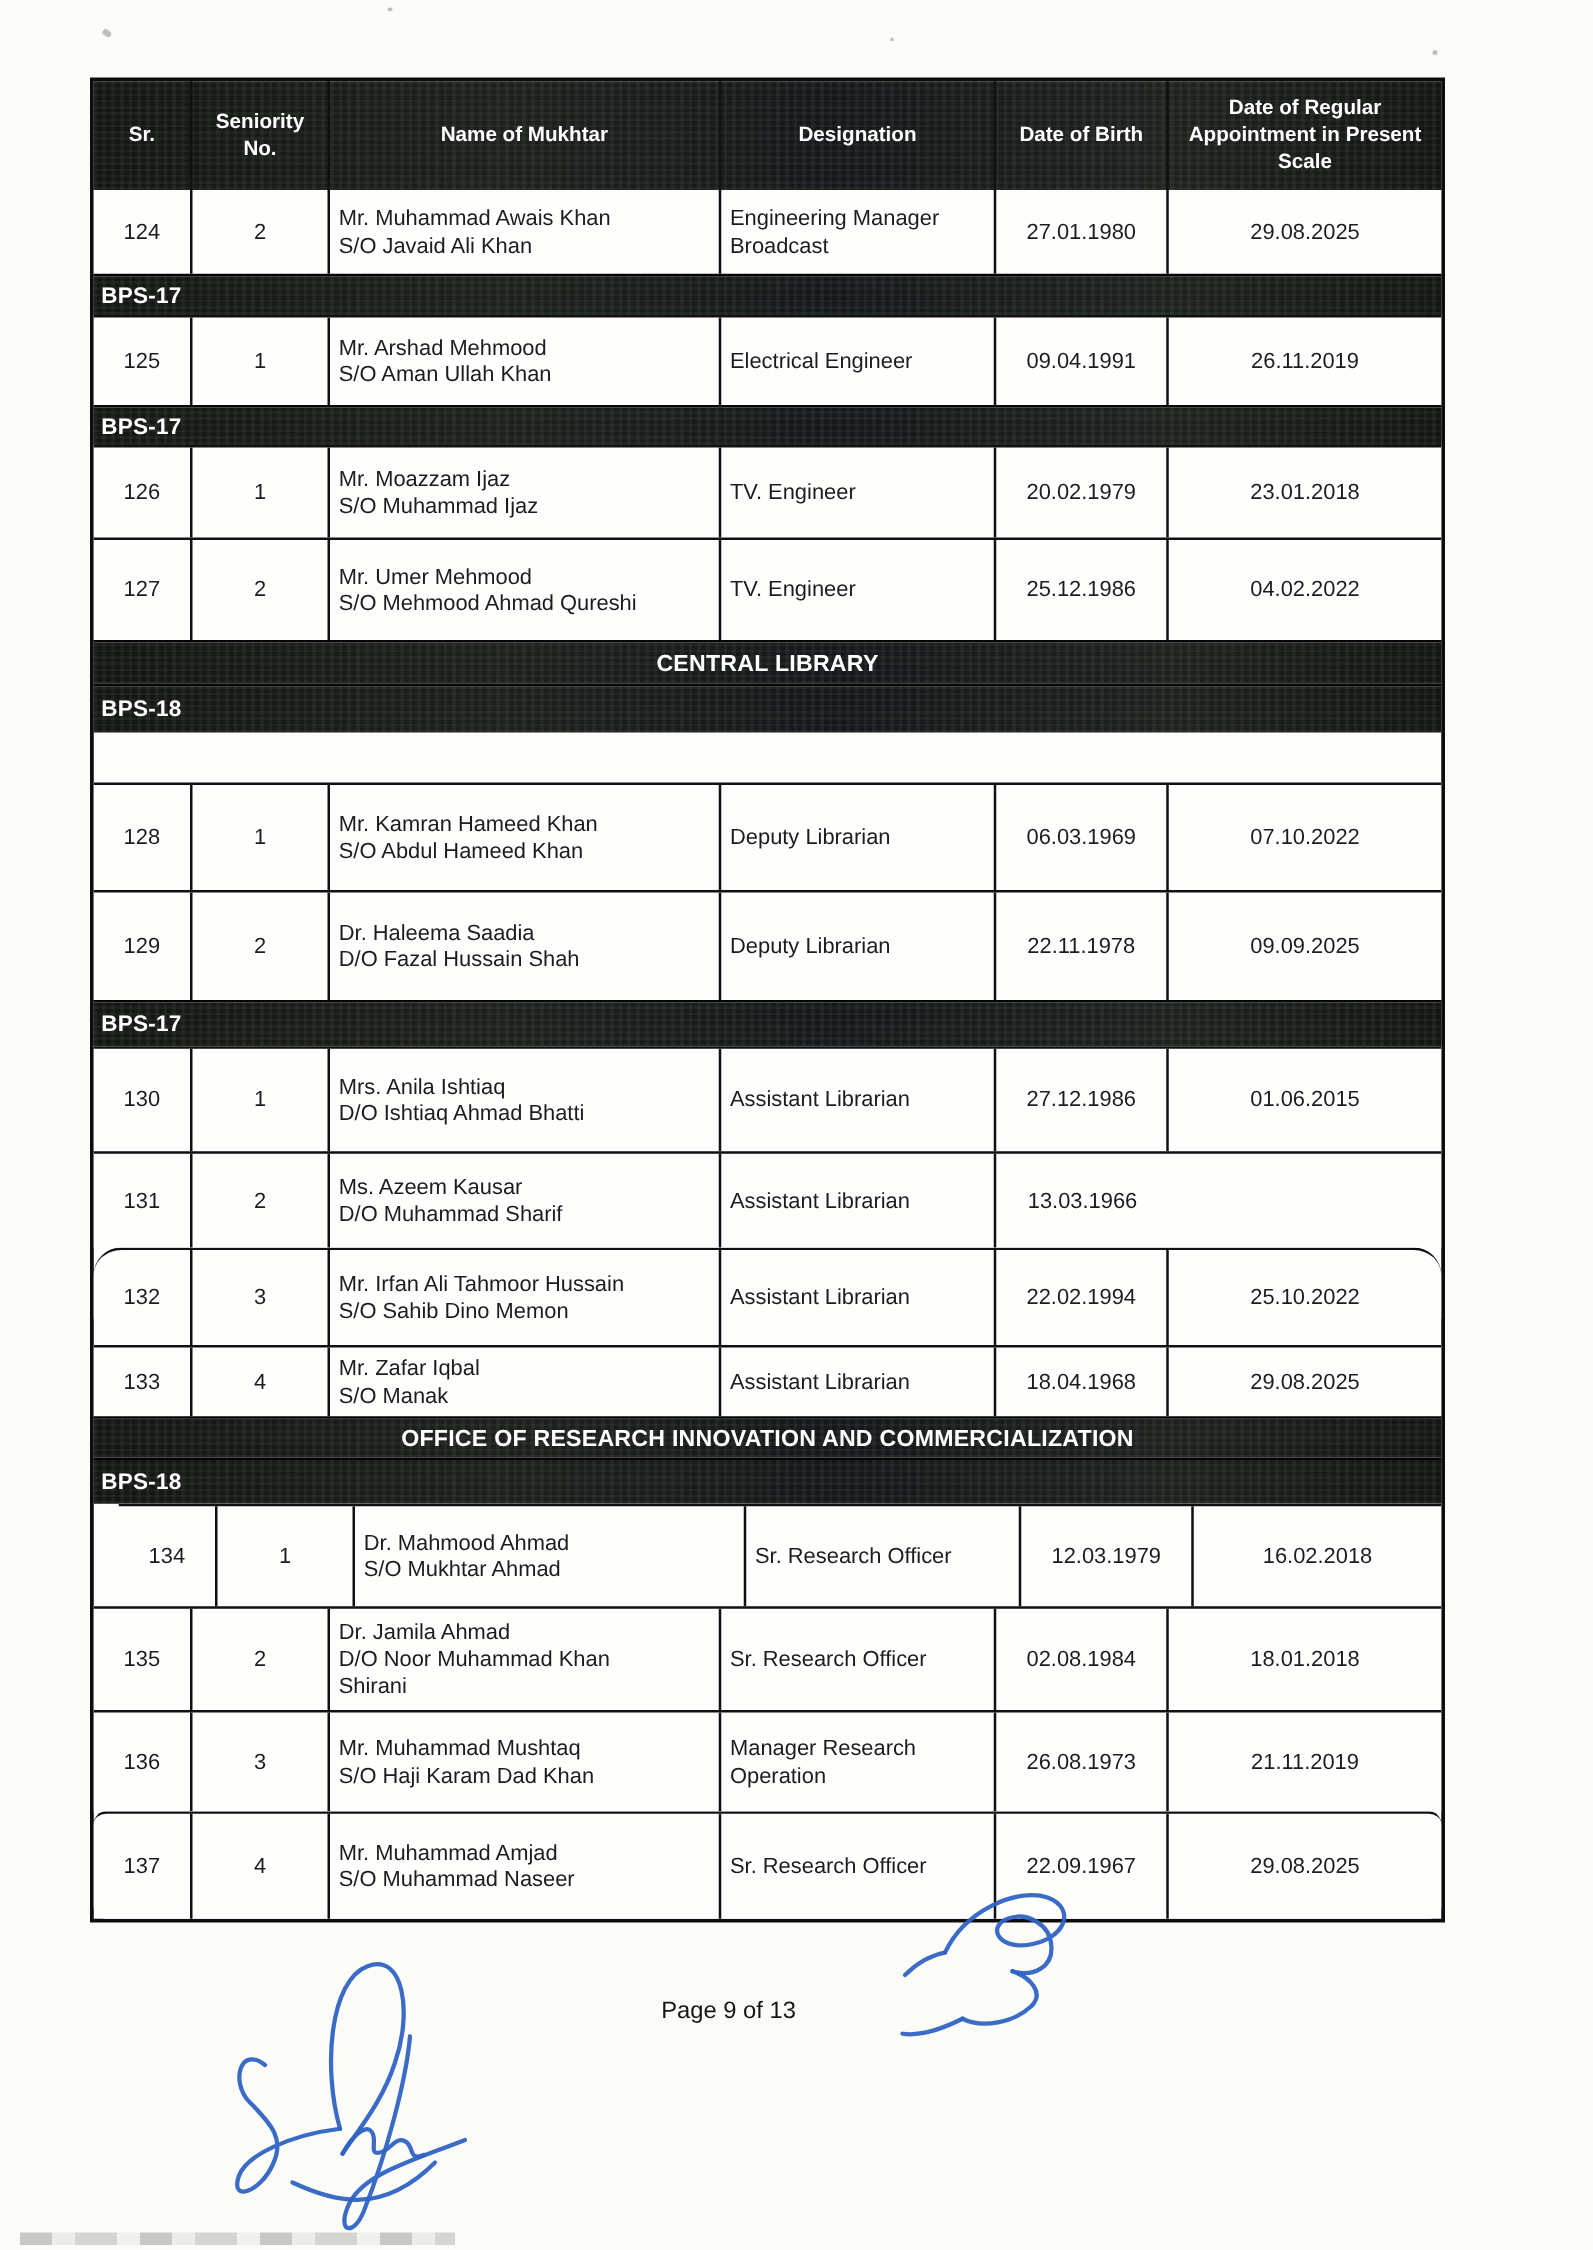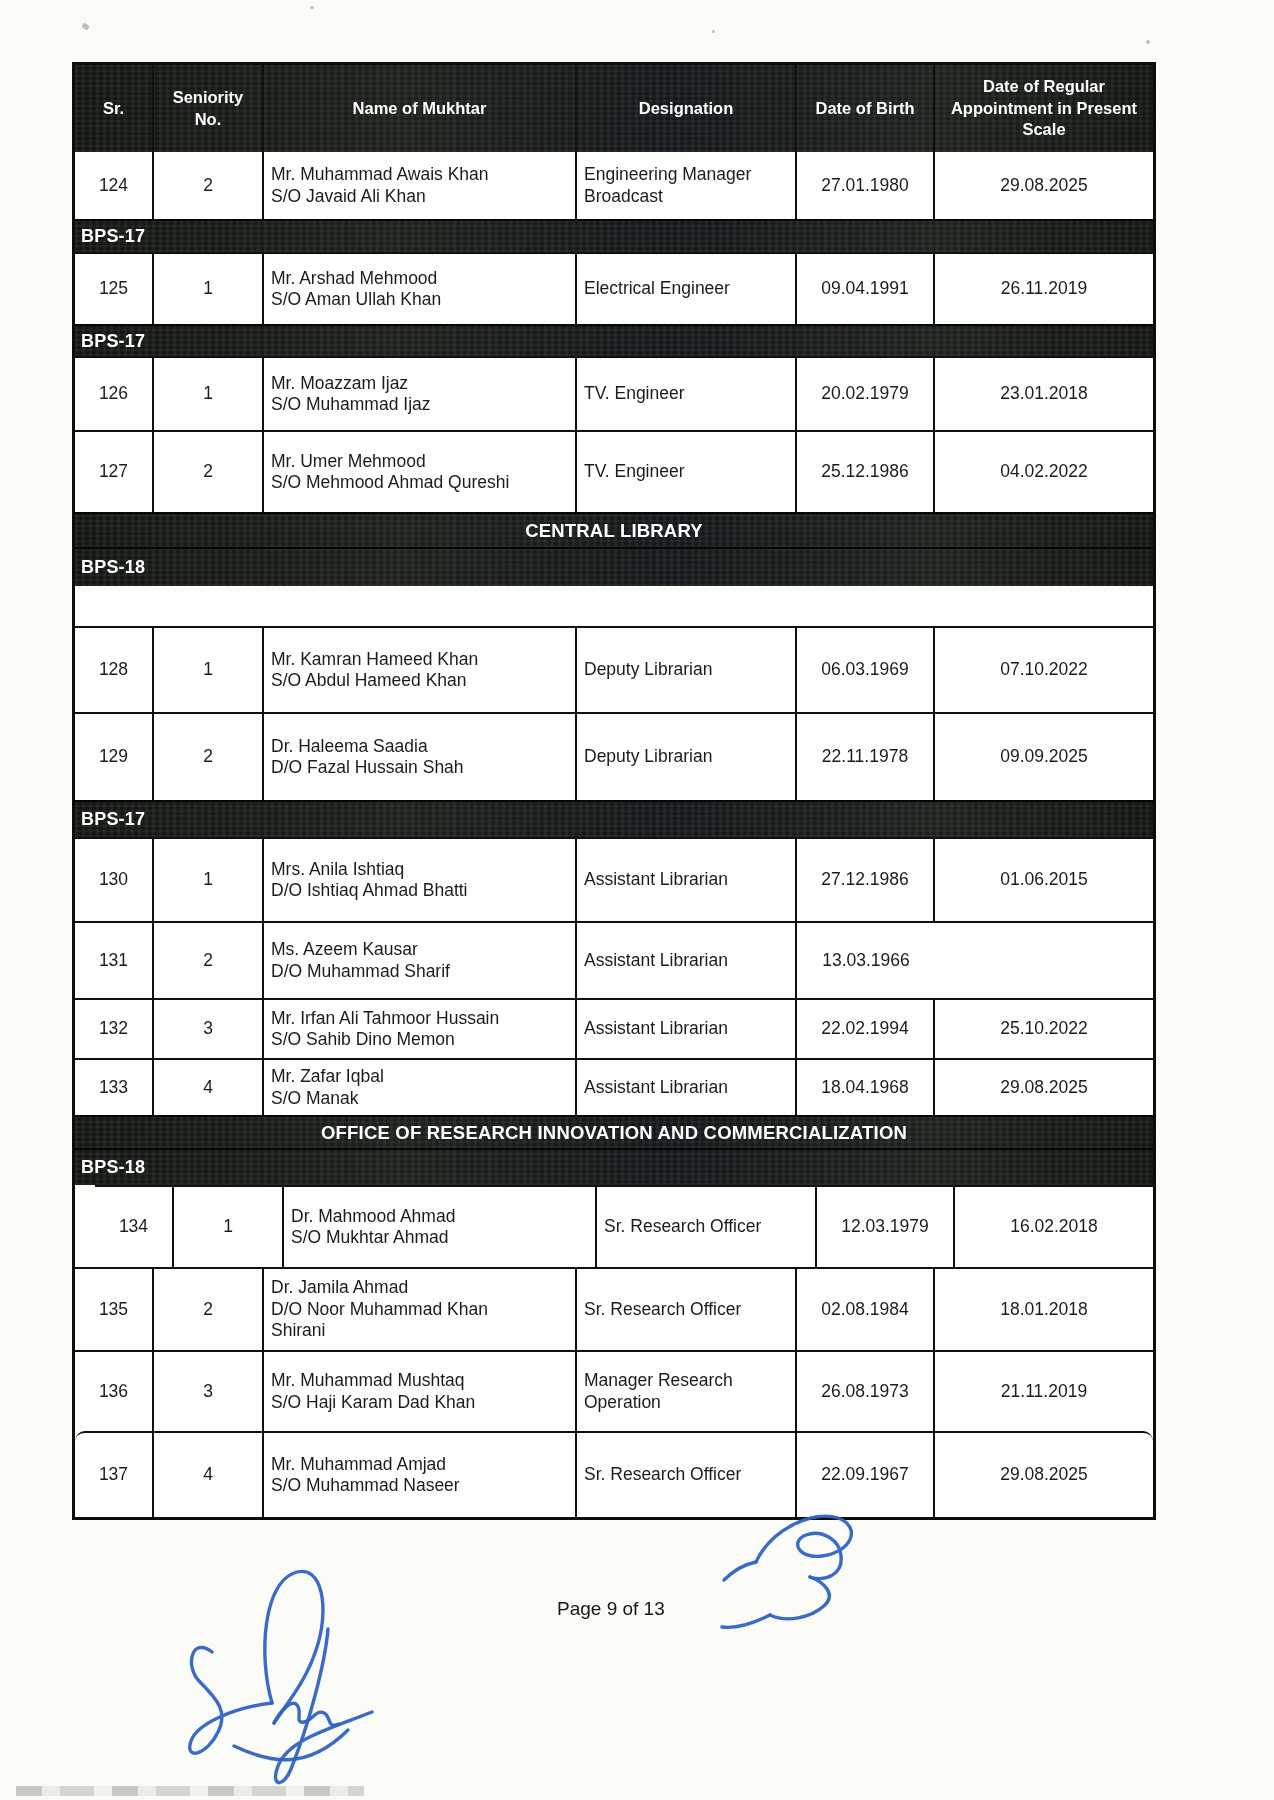--- a/index.html
+++ b/index.html
@@ -42,21 +42,21 @@
       linear-gradient(90deg,#141613,#1d201c 30%,#15181b 55%,#1e211e 80%,#131612);
   }
   .band{
     display:flex;align-items:center;box-sizing:border-box;
     border-top:2px solid #060606;
     color:#fff;font-weight:bold;font-size:18px;letter-spacing:.2px;
   }
   .band.grade{justify-content:flex-start;padding-left:6px;}
   .band.section{justify-content:center;text-align:center;font-size:18.5px;}
   .footer-text{
-    position:absolute;left:557px;top:1598px;font-size:19px;color:#161616;
+    position:absolute;left:529px;top:1598px;font-size:19px;color:#161616;
     white-space:nowrap;
   }
   .sig{position:absolute;}
   .sig path{fill:none;stroke:#2e63c4;stroke-width:3.4;stroke-linecap:round;opacity:.95;}
   .bottom-strip{
     position:absolute;left:16px;top:1786px;width:348px;height:10px;opacity:.45;
     background:repeating-linear-gradient(90deg,#8a8a84 0 26px,#d9d9d4 26px 44px,#a5a5a0 44px 78px,#e4e4df 78px 96px);
   }
 </style>
 </head>
@@ -194,21 +194,21 @@
       <div class="cell center">2</div>
       <div class="cell left">
             <div>Ms. Azeem Kausar</div>
             <div>D/O Muhammad Sharif</div>
           </div>
       <div class="cell left">
             <div>Assistant Librarian</div>
           </div>
       <div class="cell center">13.03.1966</div>
     </div>
-        <div class="row" style="height: 60px;">
+        <div class="row" style="height: 78px; border-radius: 22px;">
       <div class="cell center">132</div>
       <div class="cell center">3</div>
       <div class="cell left">
             <div>Mr. Irfan Ali Tahmoor Hussain</div>
             <div>S/O Sahib Dino Memon</div>
           </div>
       <div class="cell left">
             <div>Assistant Librarian</div>
           </div>
       <div class="cell center">22.02.1994</div>

